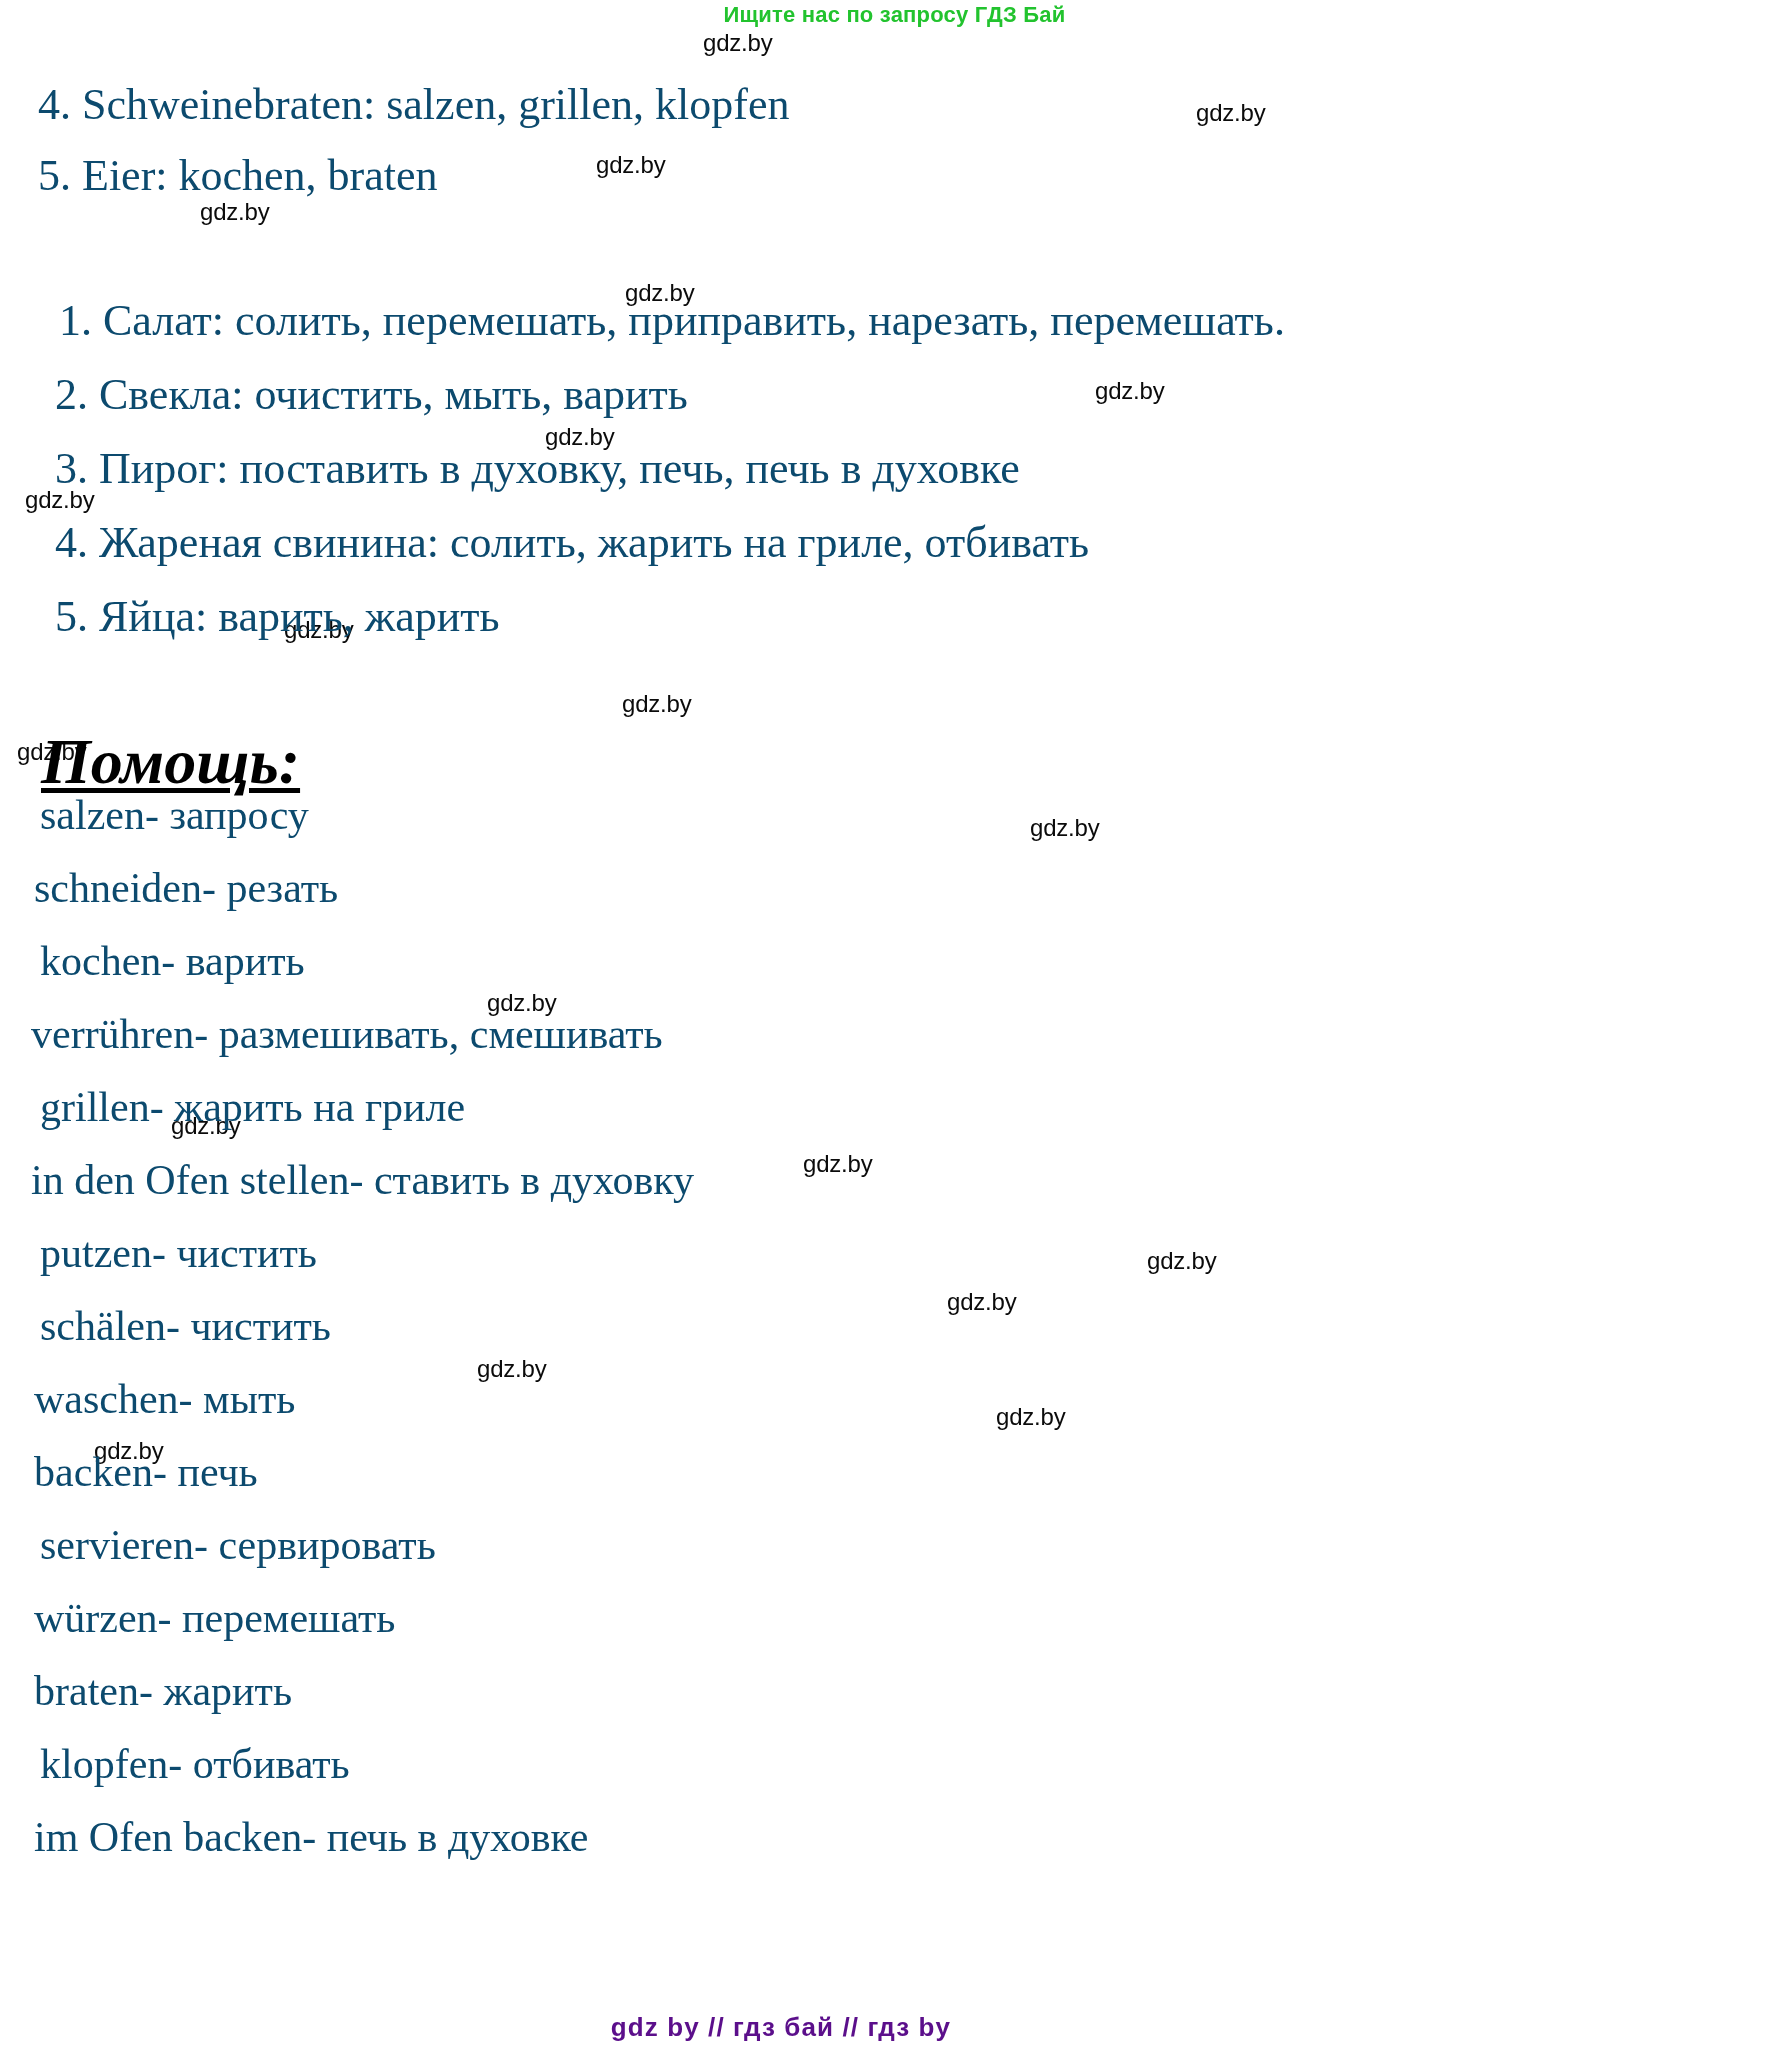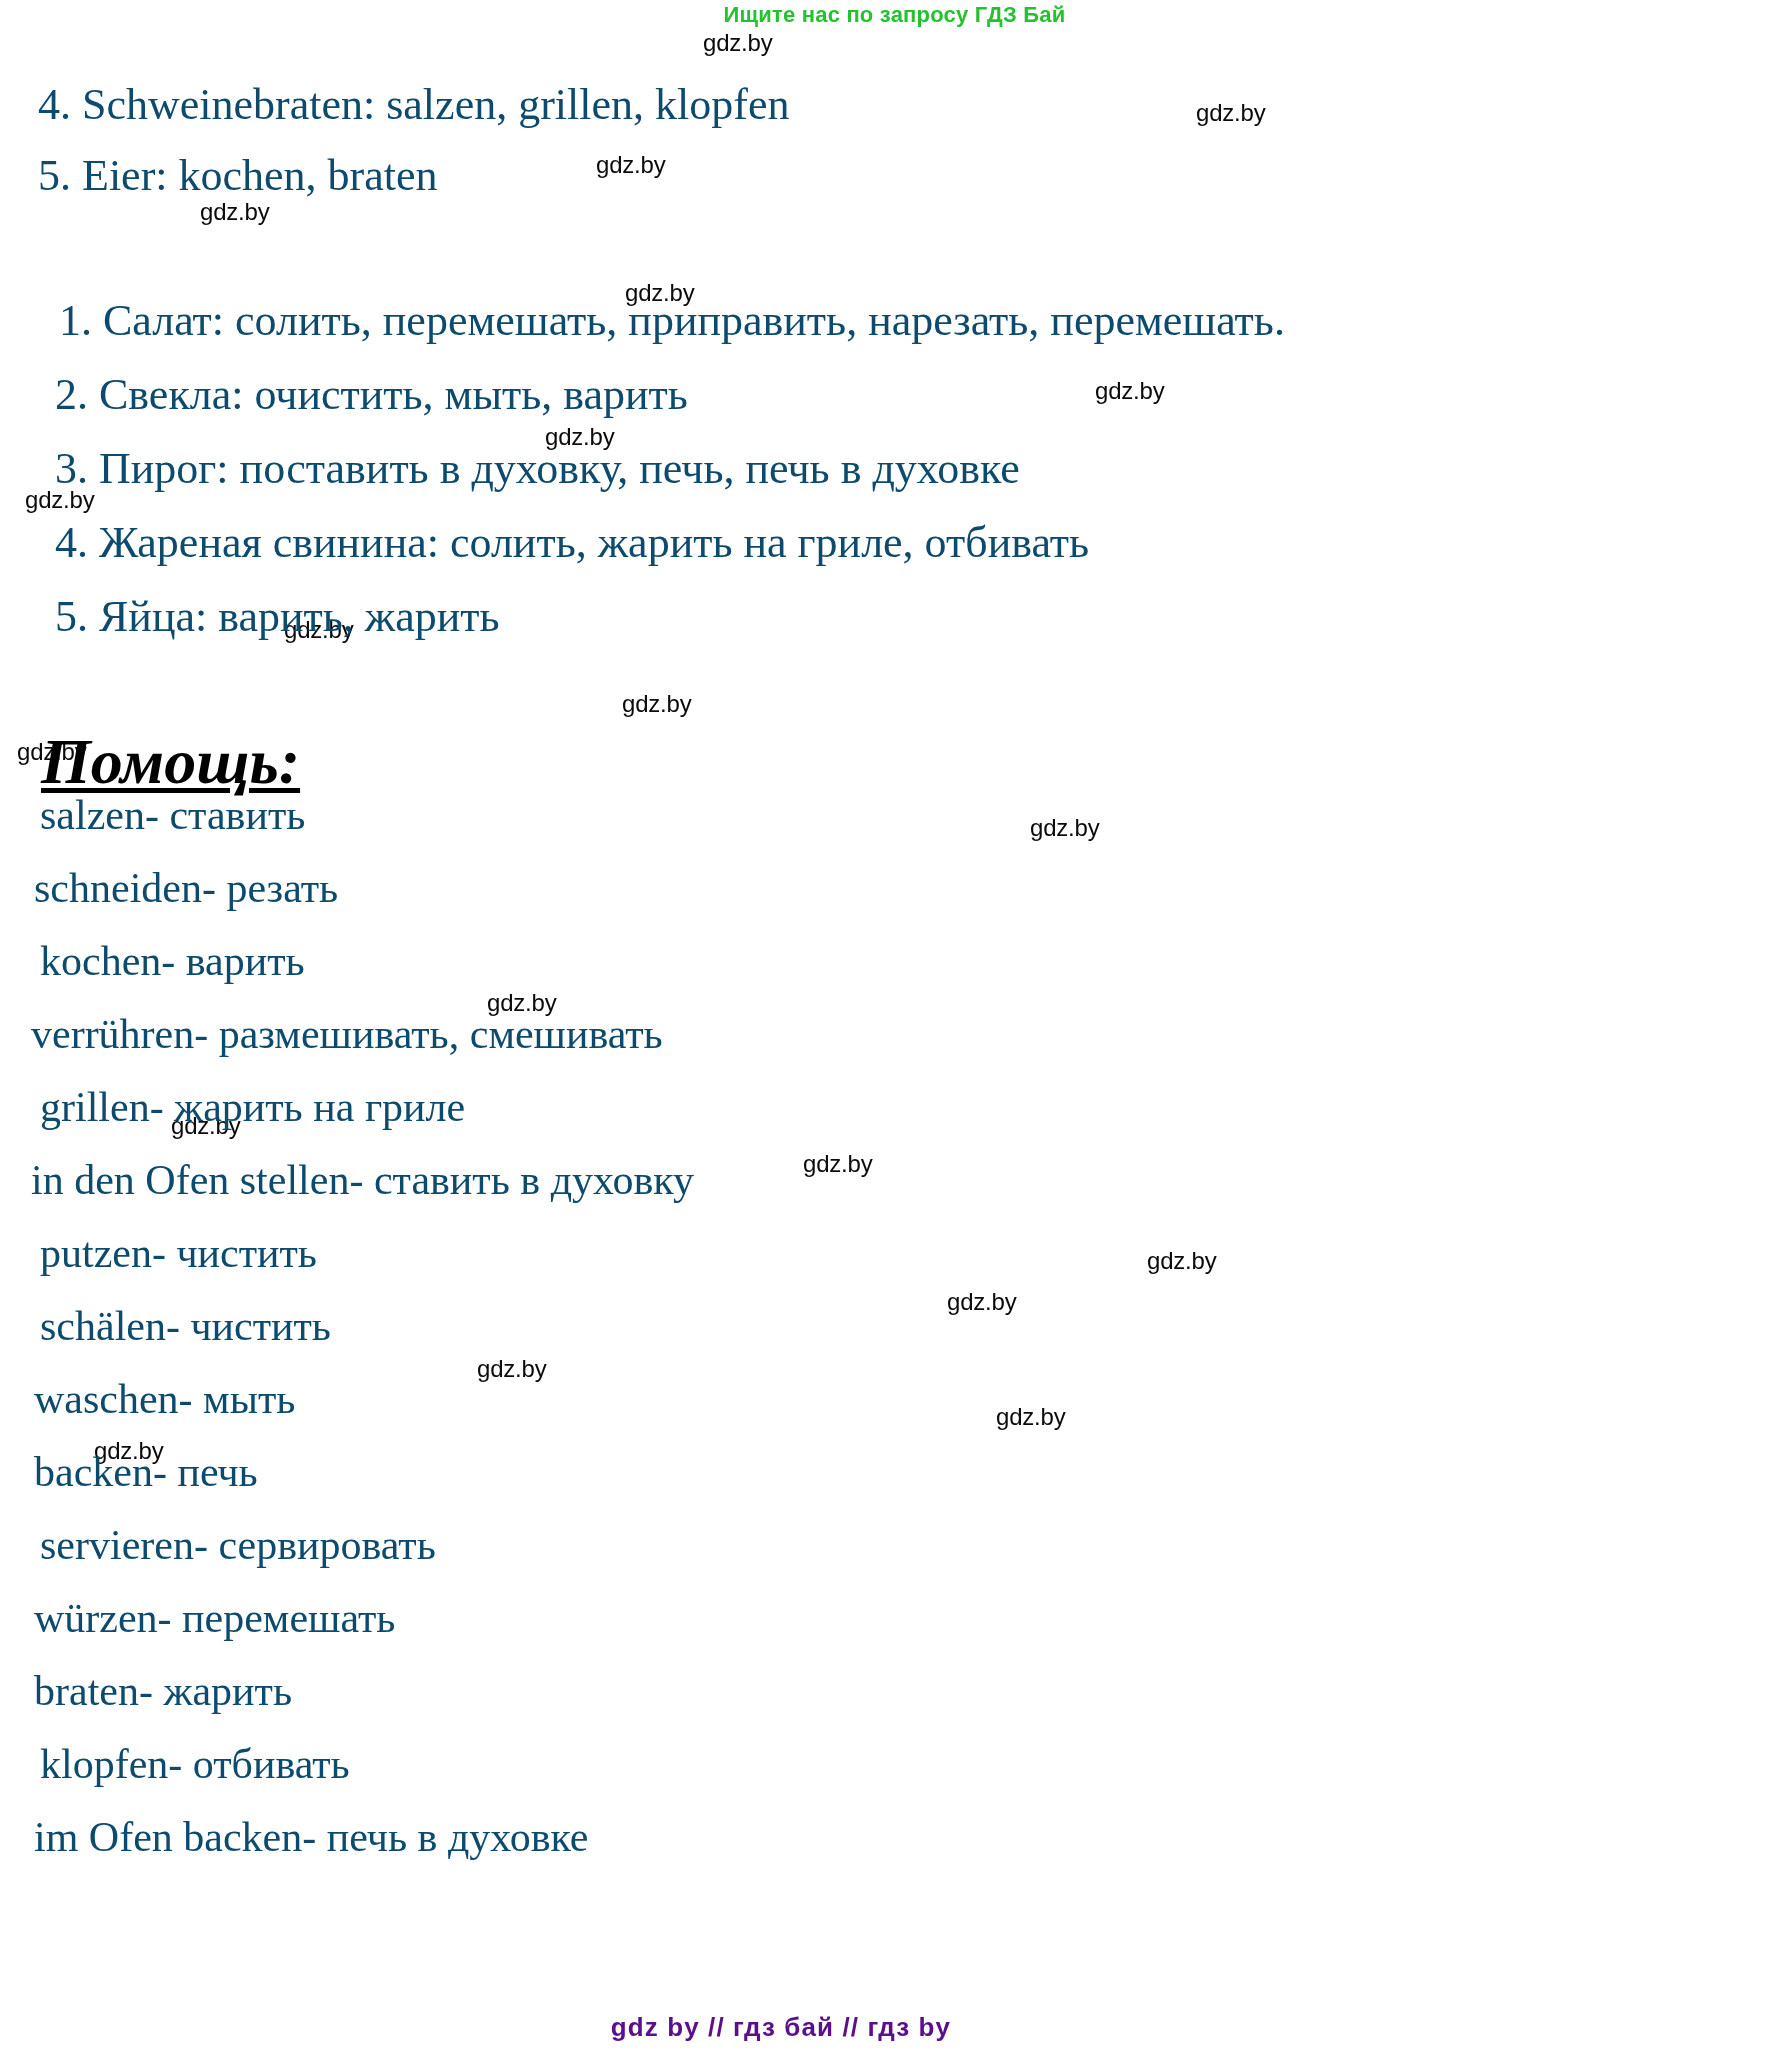--- a/index.html
+++ b/index.html
@@ -180,21 +180,21 @@
         <div class="line first">1. Салат: солить, перемешать, приправить, нарезать, перемешать.</div>
         <div class="line ">2. Свекла: очистить, мыть, варить</div>
         <div class="line ">3. Пирог: поставить в духовку, печь, печь в духовке</div>
         <div class="line ">4. Жареная свинина: солить, жарить на гриле, отбивать</div>
         <div class="line ">5. Яйца: варить, жарить</div>
       </div>
 
     <div class="help-heading">Помощь:</div>
 
     <div class="glossary" id="glossary-list">
-        <div class="line indent-a">salzen- ставить</div>
+        <div class="line indent-a">salzen- запросу</div>
         <div class="line indent-b">schneiden- резать</div>
         <div class="line indent-a">kochen- варить</div>
         <div class="line indent-c">verrühren- размешивать, смешивать</div>
         <div class="line indent-a">grillen- жарить на гриле</div>
         <div class="line indent-c">in den Ofen stellen- ставить в духовку</div>
         <div class="line indent-a">putzen- чистить</div>
         <div class="line indent-a">schälen- чистить</div>
         <div class="line indent-b">waschen- мыть</div>
         <div class="line indent-b">backen- печь</div>
         <div class="line indent-a">servieren- сервировать</div>

